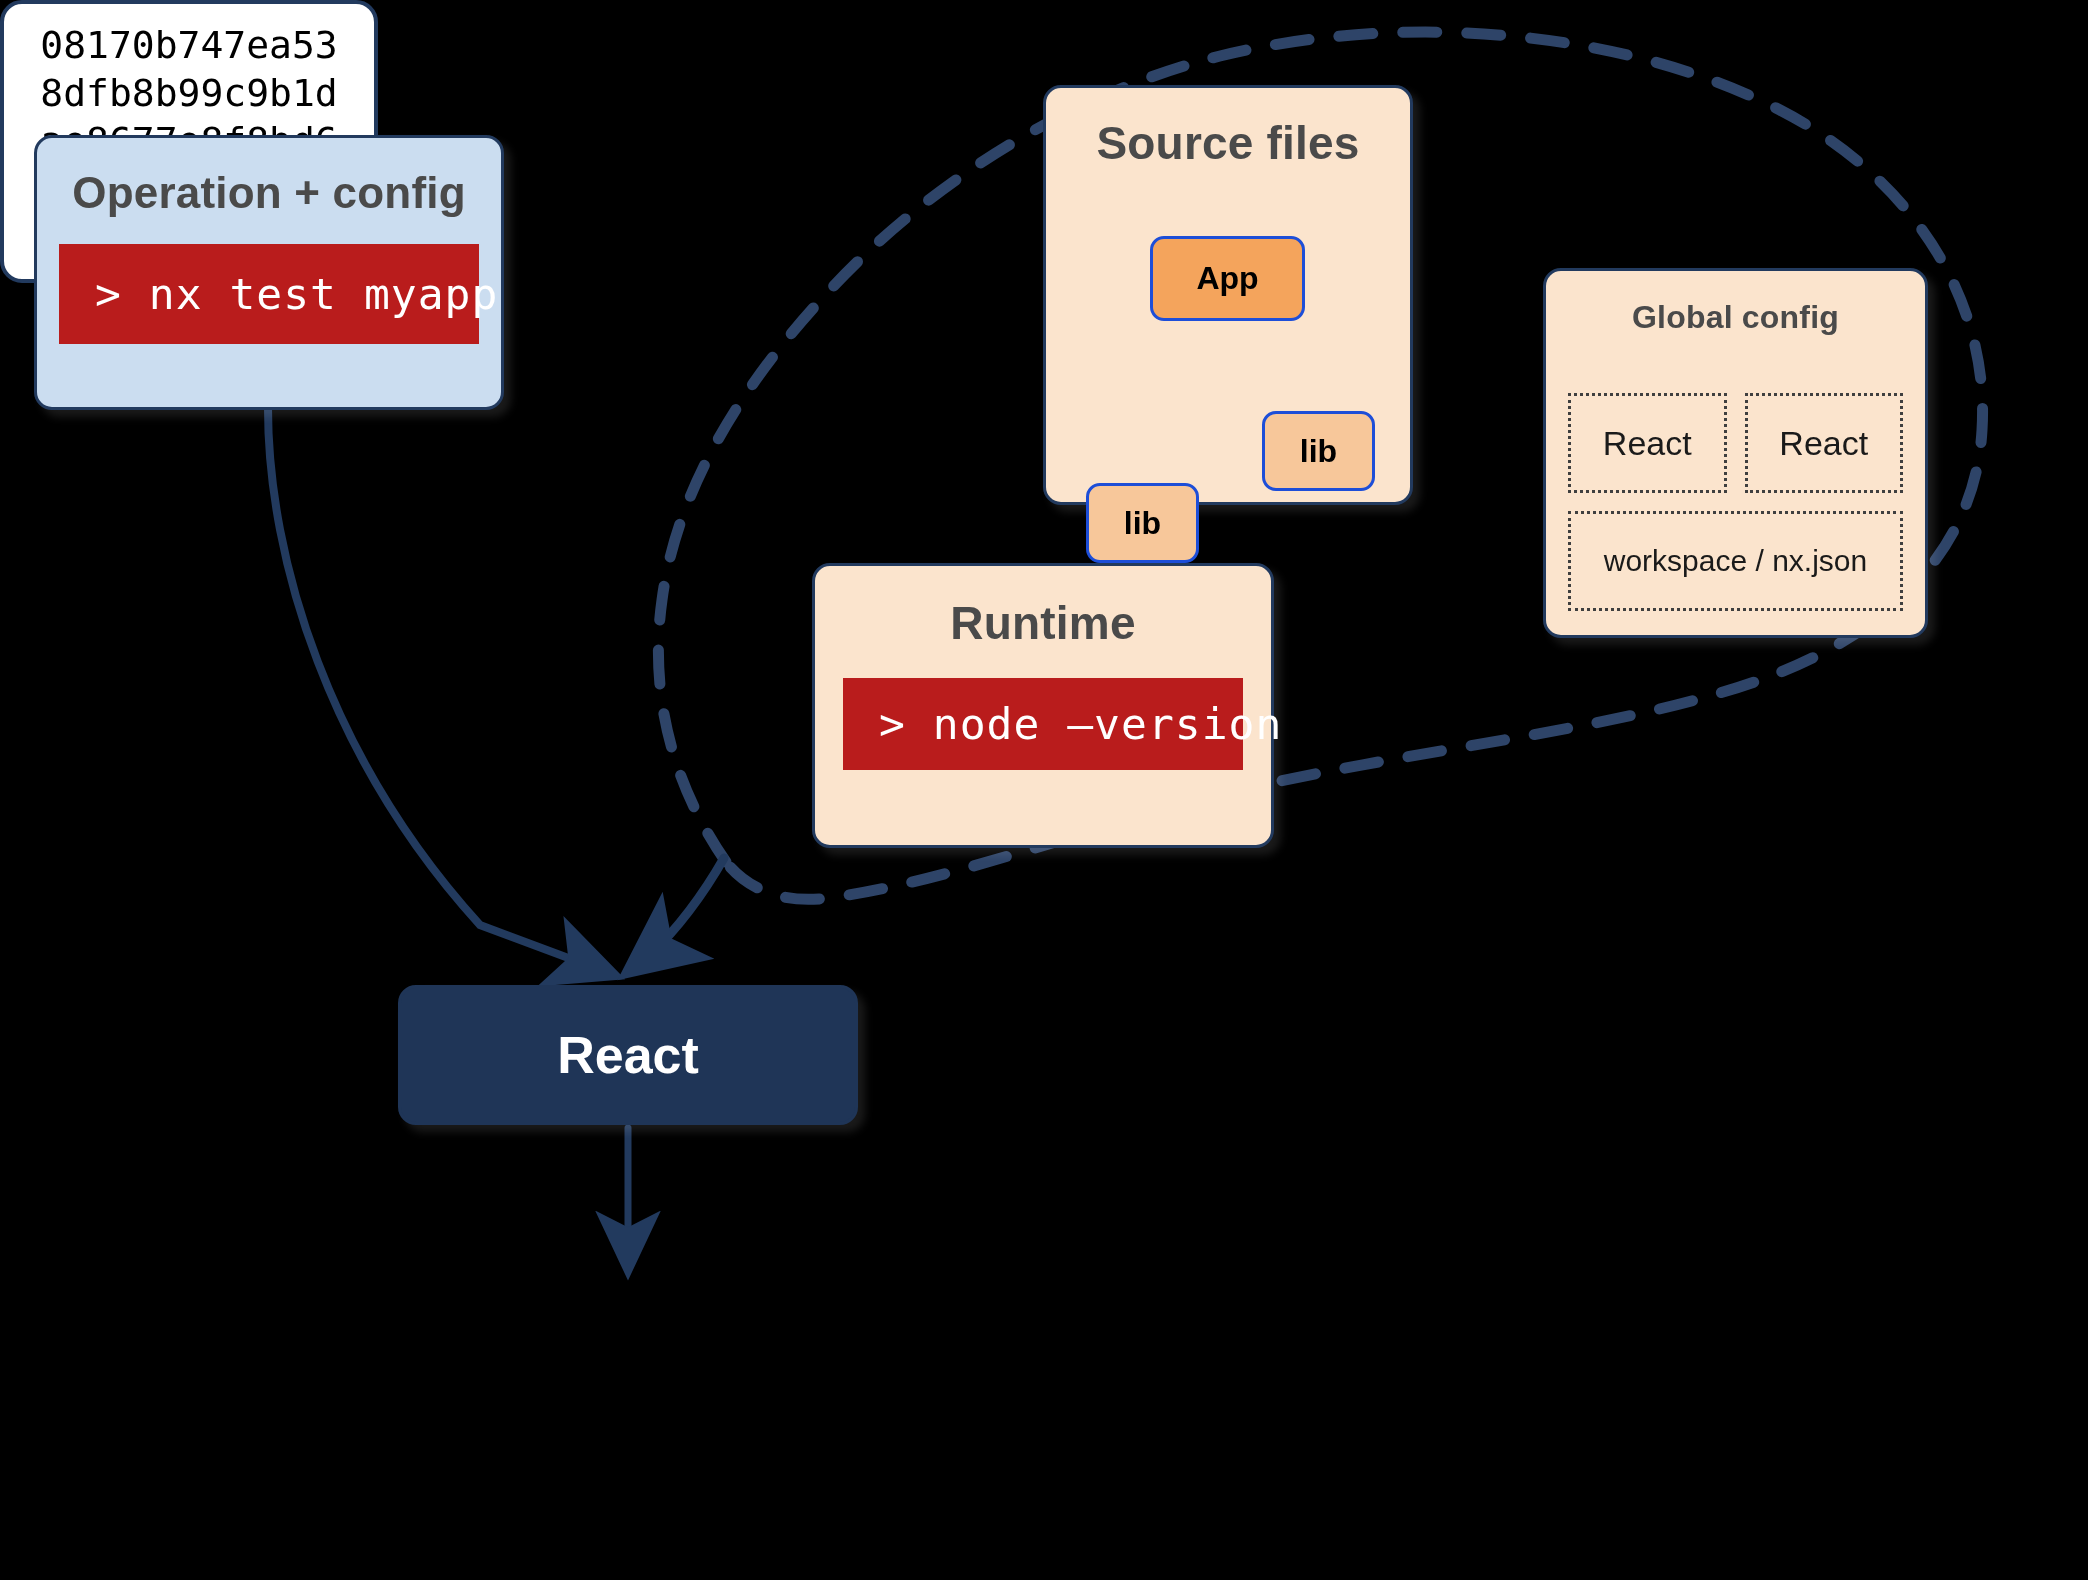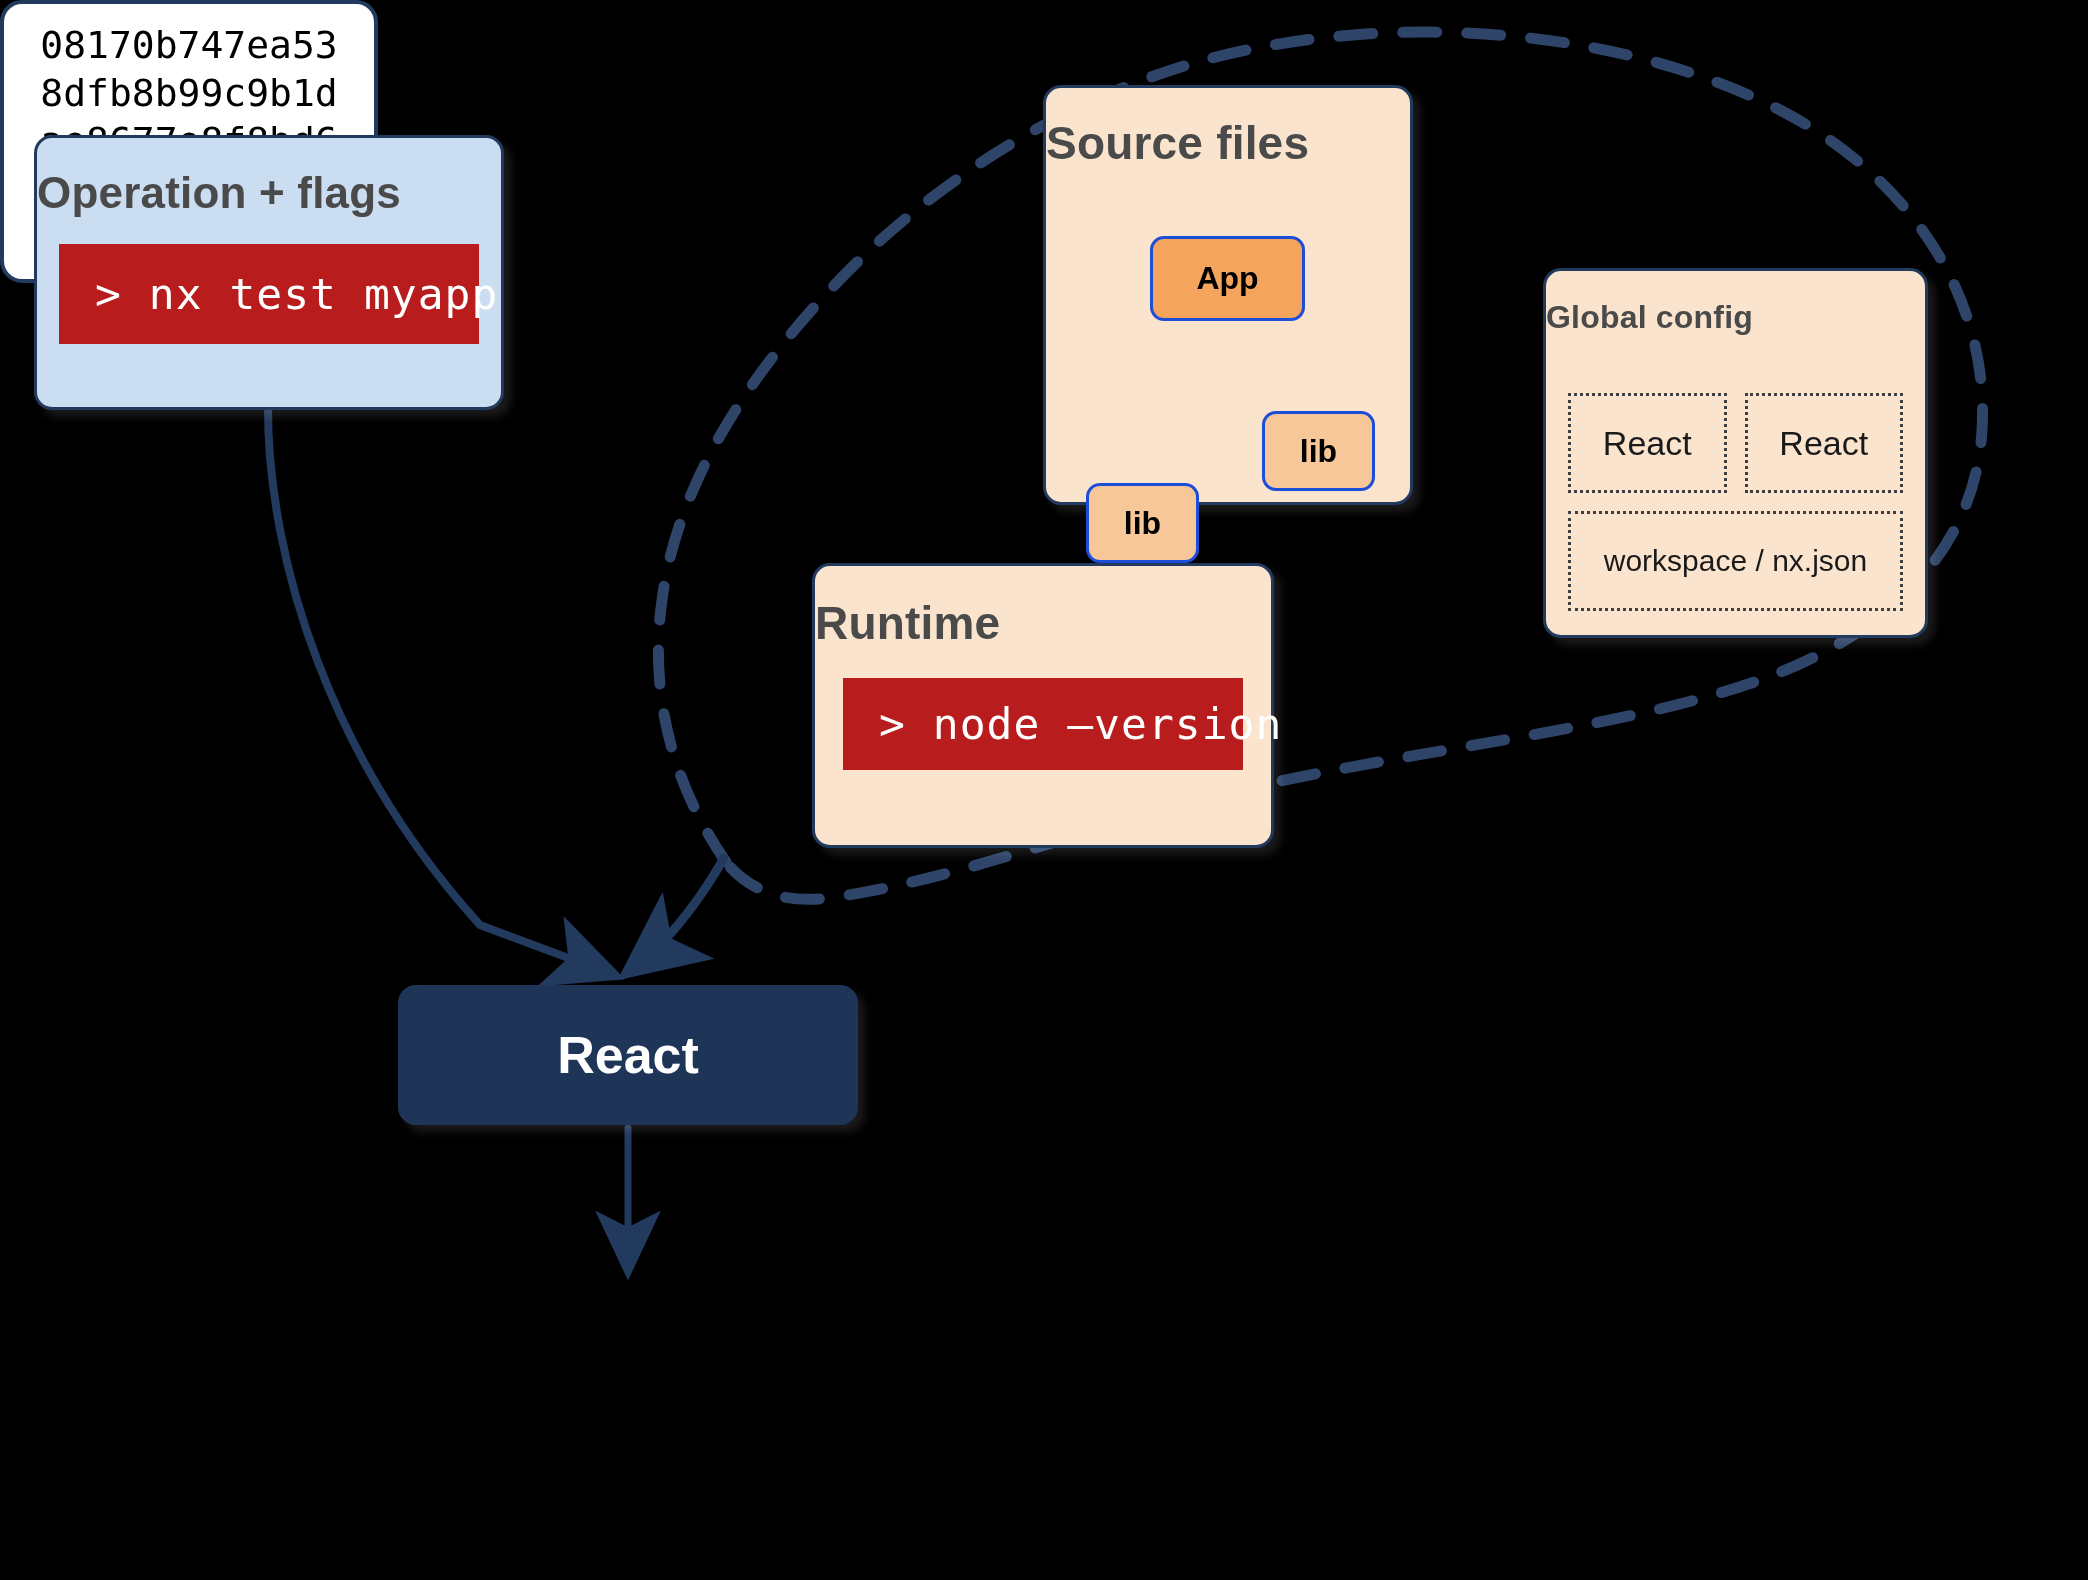--- a/index.html
+++ b/index.html
@@ -33,20 +33,21 @@
 
   .node {
     position: absolute;
     box-sizing: border-box;
     border-radius: 18px;
     border: 3px solid #223A5E;
     box-shadow: 7px 7px 9px rgba(255,255,255,0.10);
   }
 
   .node-title {
+    text-align: center;
     font-weight: bold;
     color: #4A4A4A;
     letter-spacing: 0.2px;
   }
 
   
   #op-box {
     left: 34px;
     top: 135px;
     width: 470px;
@@ -248,21 +249,21 @@
              C 700,900 676,930 650,955
              L 628,972" fill="none" stroke="#223A5E" stroke-width="9" stroke-linecap="round" marker-end="url(#arrowSolid)"></path>
 
     <path d="M 628,1128 L 628,1270" fill="none" stroke="#223A5E" stroke-width="7" stroke-linecap="round" marker-end="url(#arrowSolid)"></path>
 
     <path d="M 1302,272 C 1330,282 1340,302 1340,330" fill="none" stroke="#5F5F5F" stroke-width="5" stroke-linecap="round" marker-end="url(#arrowGray)"></path>
     <path d="M 1190,238 C 1192,300 1160,348 1128,396" fill="none" stroke="#5F5F5F" stroke-width="5" stroke-linecap="round" marker-end="url(#arrowGray)"></path>
   </svg>
 
   <div class="node" id="op-box">
-    <div class="node-title">Operation + flags</div>
+    <div class="node-title">Operation + config</div>
     <div class="term">
       <span>&gt; nx test myapp</span>
     </div>
   </div>
 
   <div class="node" id="src-box">
     <div class="node-title">Source files</div>
     <div class="srcnode" id="src-app">App</div>
     <div class="srcnode" id="src-lib-right">lib</div>
     <div class="srcnode" id="src-lib-left">lib</div>

